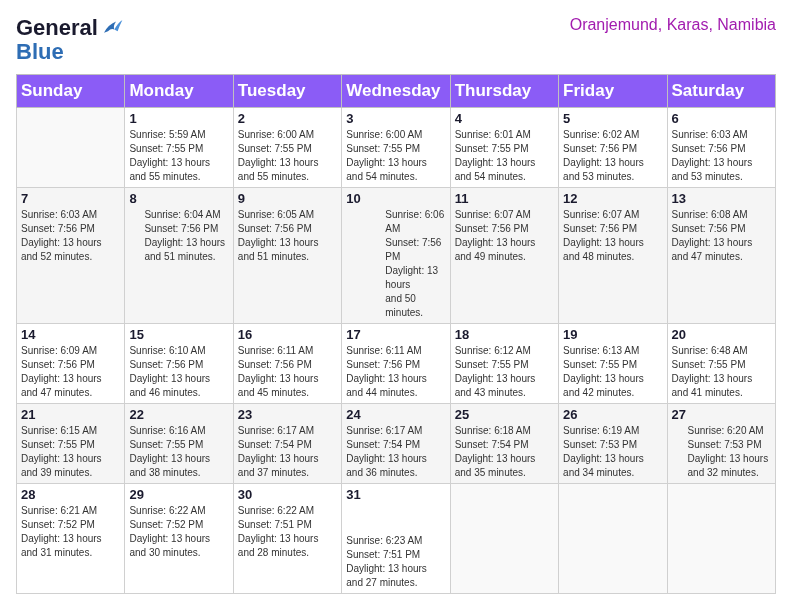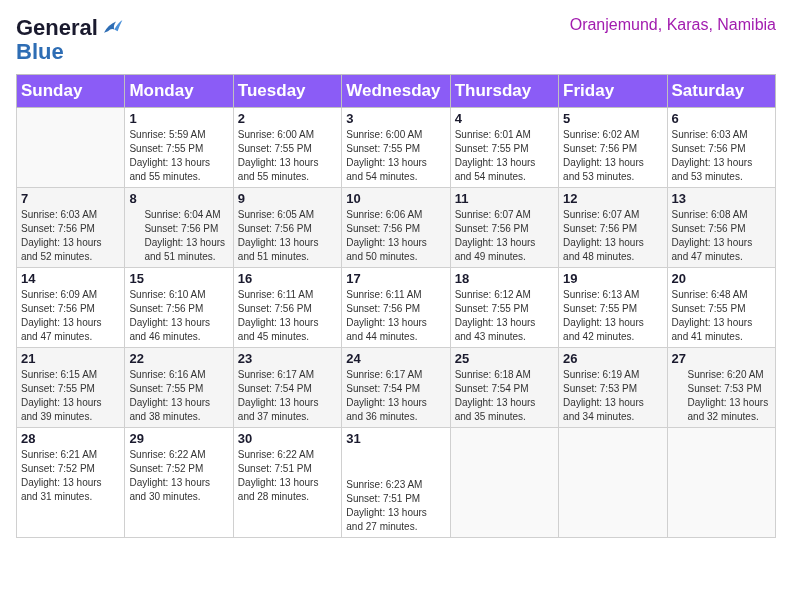--- a/index.html
+++ b/index.html
@@ -195,21 +195,21 @@
           </td>
           <td>
             <span class="day-number">9</span>
             <div class="day-info" style="white-space: pre-line;">Sunrise: 6:05 AM
 Sunset: 7:56 PM
 Daylight: 13 hours
 and 51 minutes.</div>
           </td>
           <td>
             <span class="day-number">10</span>
-            <div class="day-info" style="white-space: pre-line;">Sunrise: 6:06 AM
+            <div class="day-info" style="white-space: pre-line; margin-left: 39px;">Sunrise: 6:06 AM
 Sunset: 7:56 PM
 Daylight: 13 hours
 and 50 minutes.</div>
           </td>
           <td>
             <span class="day-number">11</span>
             <div class="day-info" style="white-space: pre-line;">Sunrise: 6:07 AM
 Sunset: 7:56 PM
 Daylight: 13 hours
 and 49 minutes.</div>

